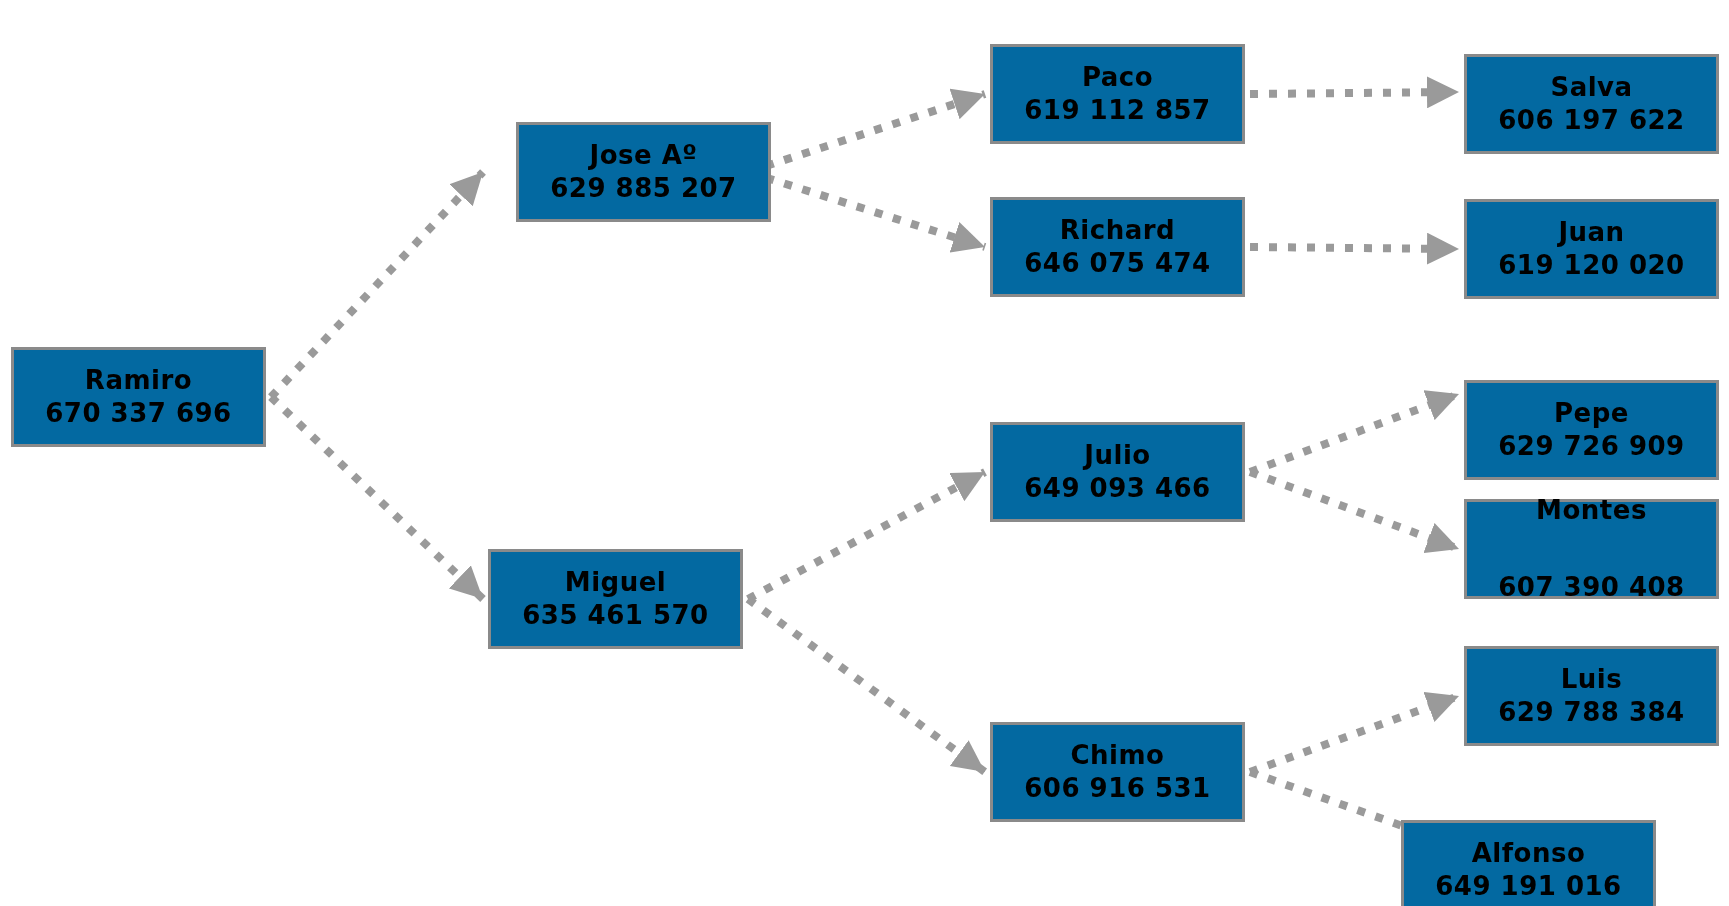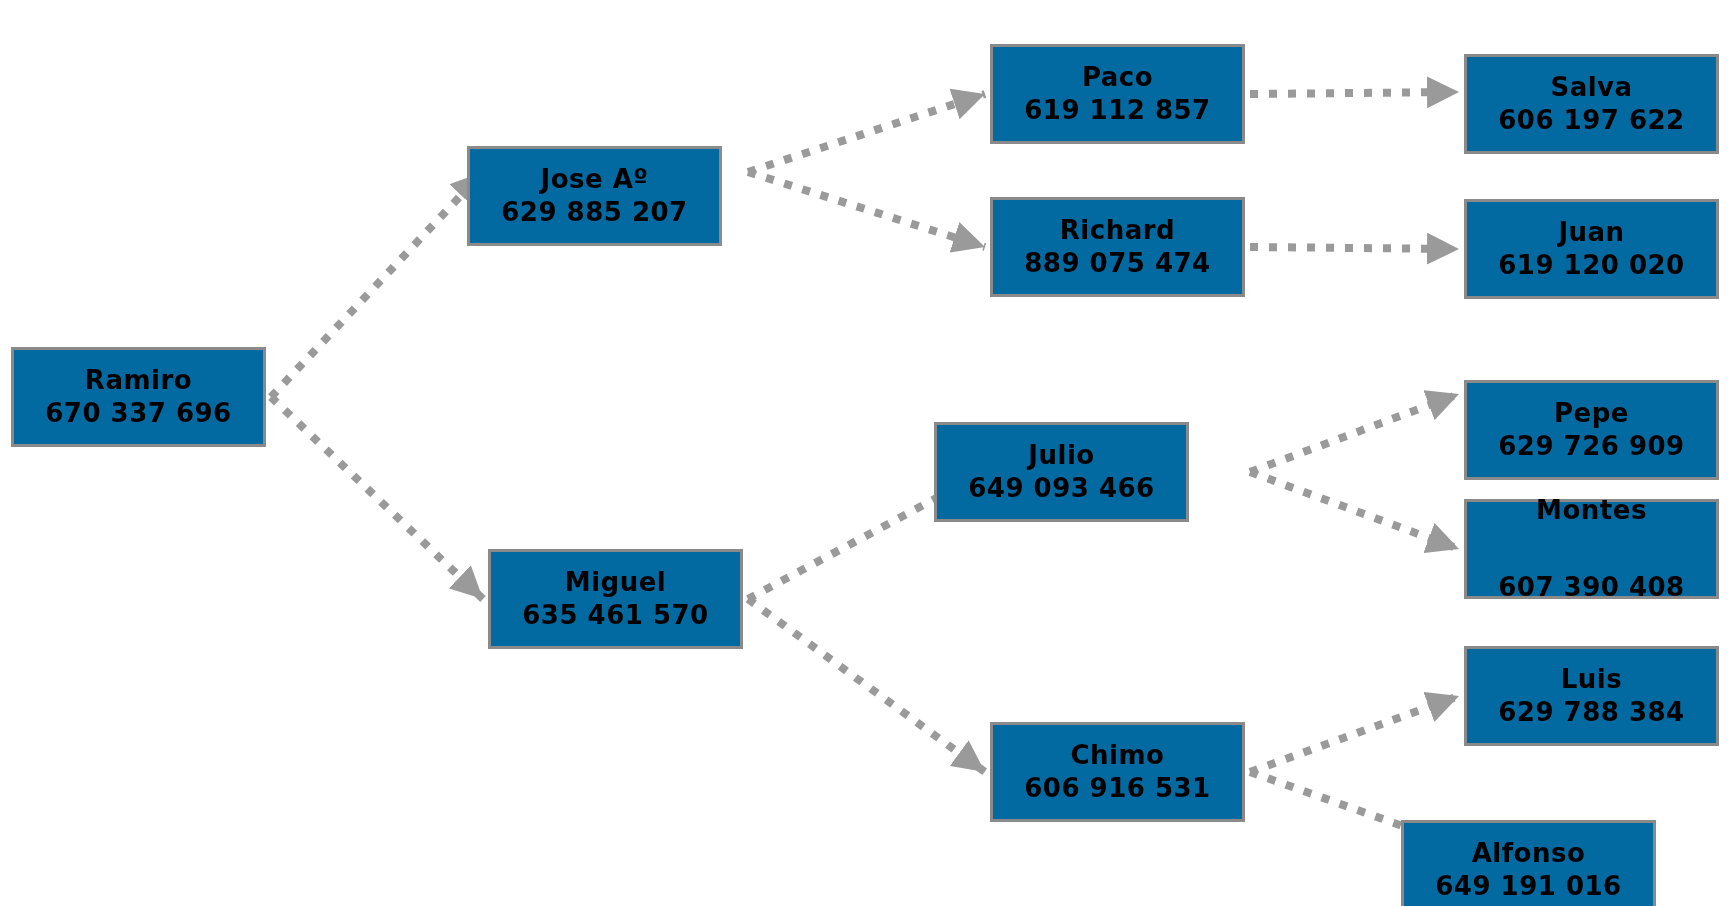--- a/index.html
+++ b/index.html
@@ -68,37 +68,37 @@
         <line x1="1250" y1="472" x2="1459" y2="549" stroke="#9a9a9a" stroke-width="8" stroke-dasharray="8 11" marker-end="url(#arrowhead)"></line>
         <line x1="1250" y1="772" x2="1459" y2="696" stroke="#9a9a9a" stroke-width="8" stroke-dasharray="8 11" marker-end="url(#arrowhead)"></line>
         <line x1="1250" y1="772" x2="1459" y2="846" stroke="#9a9a9a" stroke-width="8" stroke-dasharray="8 11" marker-end="url(#arrowhead)"></line>
       </g>
   </svg>
   <div id="nodes">
       <div class="node" style="left: 11px; top: 347px; border-color: rgb(138, 138, 138);">
         <div class="name">Ramiro</div>
         <div class="phone">670 337 696</div>
       </div>
-      <div class="node" style="left: 467px; top: 122px; border-color: rgb(138, 138, 138); margin-top: 24px;">
+      <div class="node" style="left: 516px; top: 122px; border-color: rgb(138, 138, 138);">
         <div class="name">Jose Aº</div>
         <div class="phone">629 885 207</div>
       </div>
       <div class="node" style="left: 488px; top: 549px; border-color: rgb(138, 138, 138);">
         <div class="name">Miguel</div>
         <div class="phone">635 461 570</div>
       </div>
       <div class="node" style="left: 990px; top: 44px; border-color: rgb(138, 138, 138);">
         <div class="name">Paco</div>
         <div class="phone">619 112 857</div>
       </div>
       <div class="node" style="left: 990px; top: 197px; border-color: rgb(138, 138, 138); text-align: right;">
         <div class="name">Richard</div>
-        <div class="phone">889 075 474</div>
+        <div class="phone">646 075 474</div>
       </div>
-      <div class="node" style="left: 934px; top: 422px; border-color: rgb(138, 138, 138);">
+      <div class="node" style="left: 990px; top: 422px; border-color: rgb(138, 138, 138);">
         <div class="name">Julio</div>
         <div class="phone">649 093 466</div>
       </div>
       <div class="node" style="left: 990px; top: 722px; border-color: rgb(138, 138, 138);">
         <div class="name">Chimo</div>
         <div class="phone">606 916 531</div>
       </div>
       <div class="node" style="left: 1464px; top: 54px; border-color: rgb(138, 138, 138);">
         <div class="name">Salva</div>
         <div class="phone">606 197 622</div>

